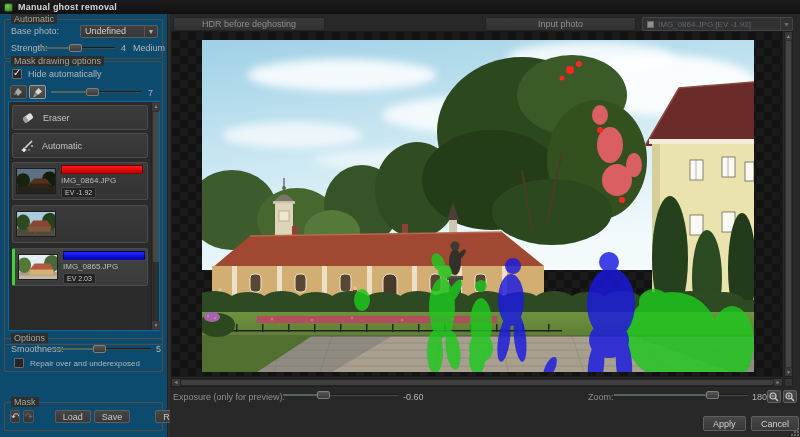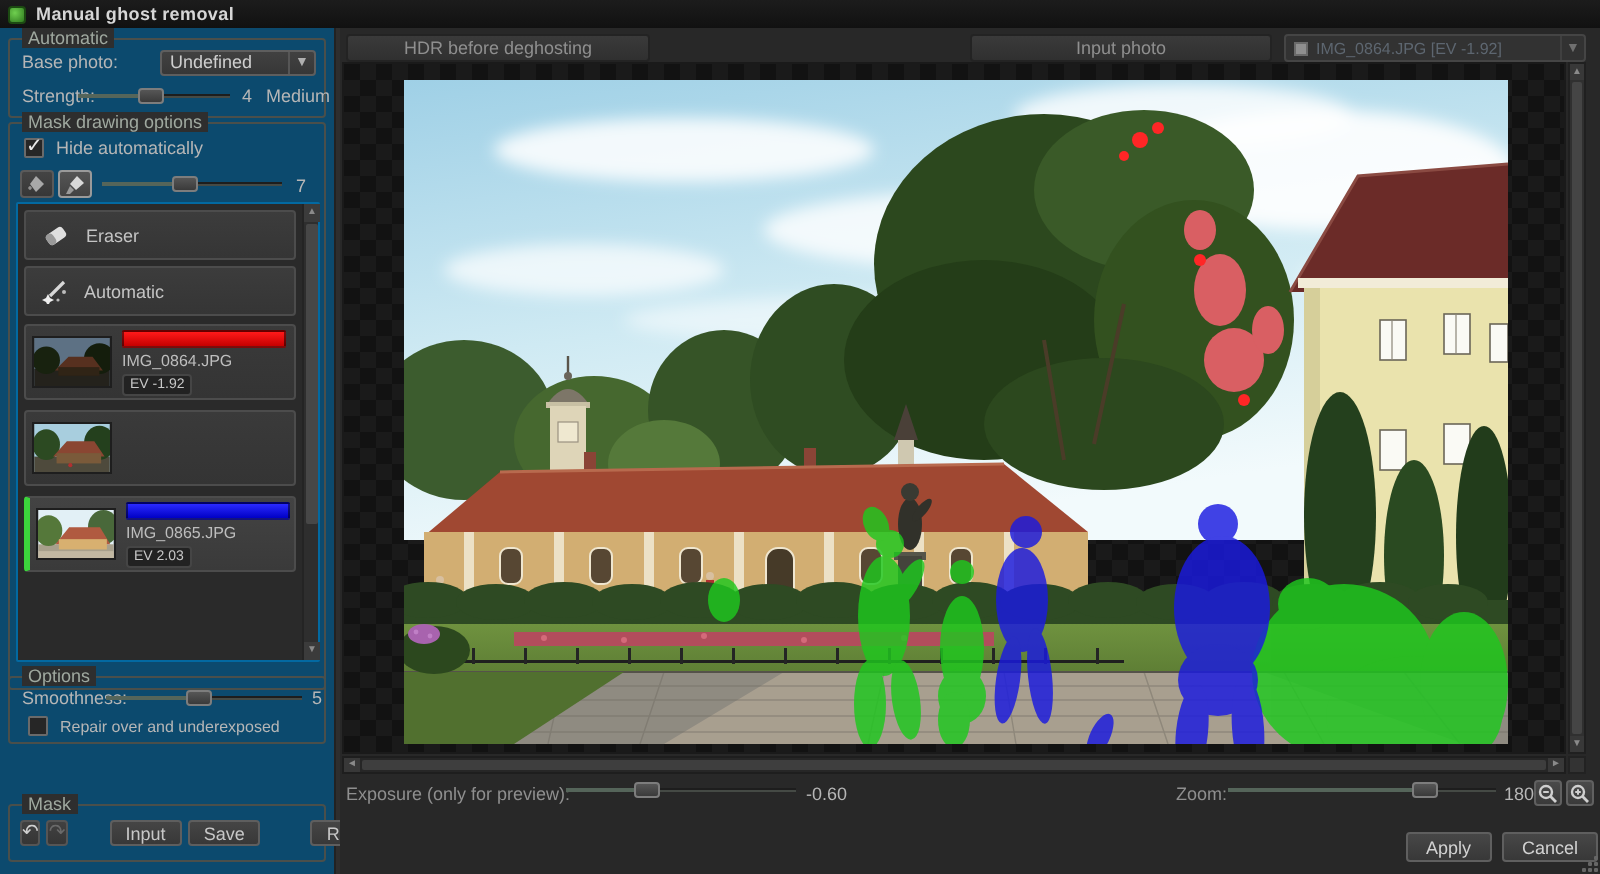--- a/index.html
+++ b/index.html
@@ -272,21 +272,21 @@
 
     <div class="group g-mask">
       <div class="group-title">Mask</div>
       <div class="row" style="left:5px; top:7px; gap:3px; width:150px;">
         <div class="histbtn">
             <span>↶</span>
           </div>
         <div class="histbtn disabled">
             <span>↷</span>
           </div>
-        <div class="mini-btn" style="margin-left:18px;">Input</div>
+        <div class="mini-btn" style="margin-left:18px;">Load</div>
         <div class="mini-btn">Save</div>
         <div class="mini-btn" style="margin-left:22px;">Reset</div>
       </div>
     </div>
   </div>
 
   <div class="main">
 
     <div class="tab" style="left:3px; width:152px;">HDR before deghosting</div>
     <div class="tab" style="left:315px; width:151px;">Input photo</div>

